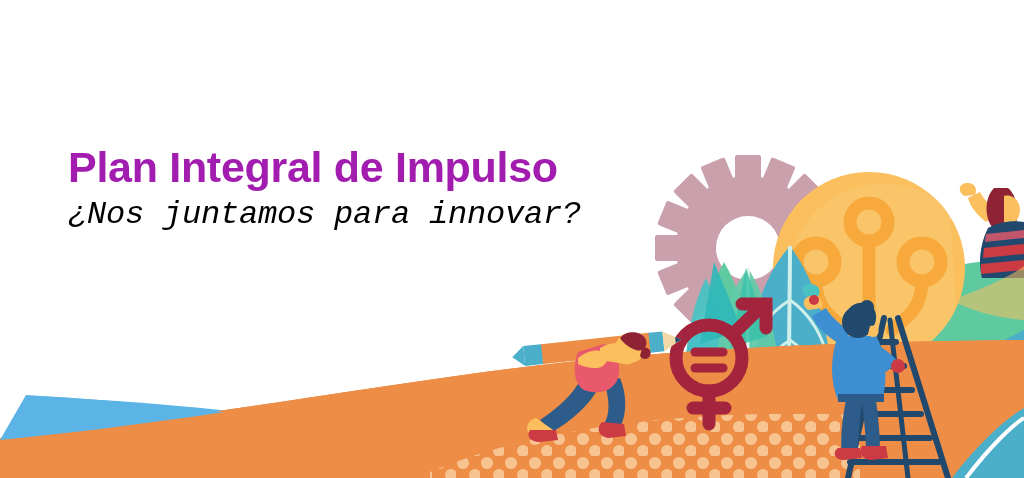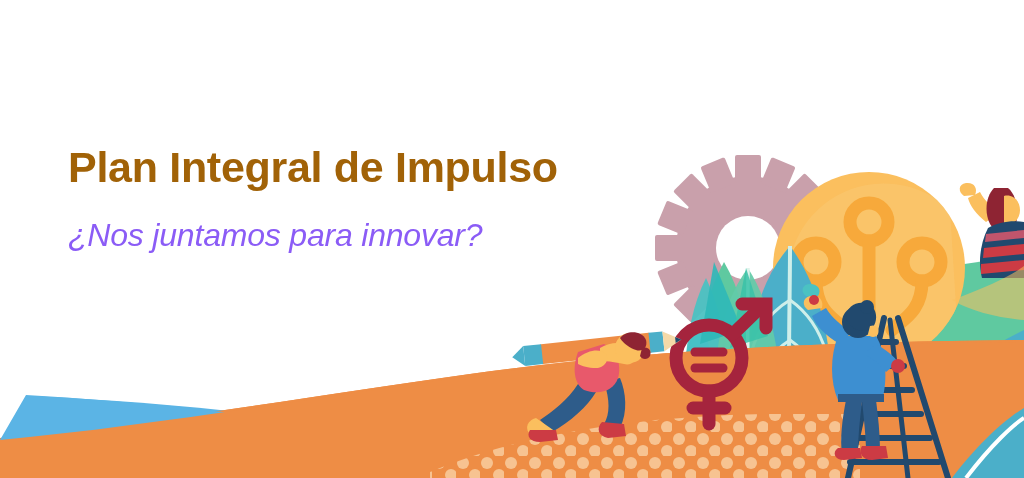--- a/index.html
+++ b/index.html
@@ -18,32 +18,32 @@
     z-index:5;
     pointer-events:none;
   }
   .headline{
     margin:0;
     font-family:"Liberation Sans",sans-serif;
     font-weight:700;
     font-size:43px;
     line-height:50px;
     letter-spacing:-0.3px;
-    color:#a16207;
+    color:#a21caf;
     white-space:nowrap;
   }
   .subhead{
-    margin:24px 0 0 0;
-    font-family:Liberation Sans, sans-serif;
+    margin:4px 0 0 0;
+    font-family:Liberation Mono, monospace;
     font-style:italic;
     font-weight:400;
     font-size:32px;
     line-height:38px;
     letter-spacing:-0.2px;
-    color:#8b5cf6;
+    color:#000000;
     white-space:nowrap;
   }
 </style>
 </head>
 <body>
 
 <div id="banner">
 
   <svg id="art" viewBox="0 0 1024 478" preserveAspectRatio="none" aria-hidden="true">
     <defs>

